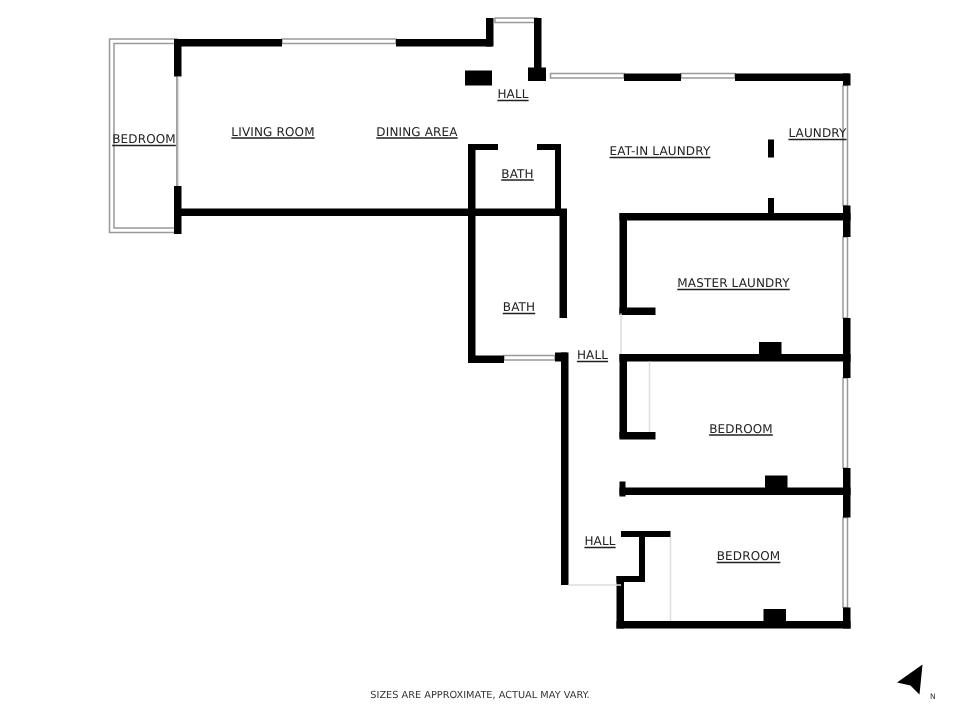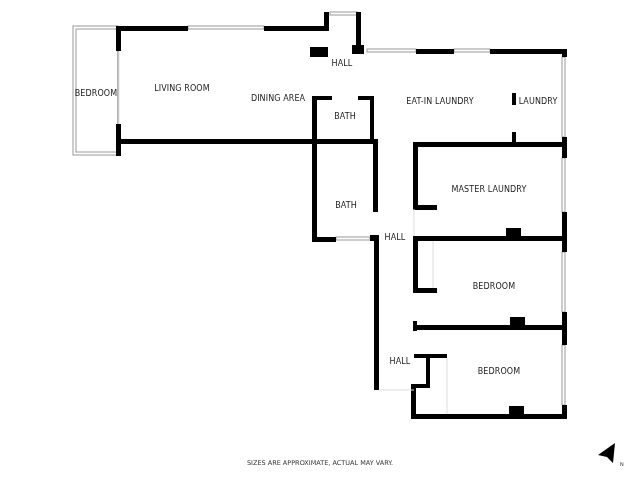--- a/index.html
+++ b/index.html
@@ -1,18 +1,18 @@
 <!DOCTYPE html>
 <html><head>
 <meta charset="utf-8">
 <style>
   html, body { margin:0; padding:0; background:#ffffff; }
   body { width:640px; height:480px; position:relative; overflow:hidden; font-family:"DejaVu Sans", sans-serif; }
   svg { position:absolute; left:0; top:0; }
-  .lbl { position:absolute; font-family:"DejaVu Sans", sans-serif; font-size:8px; color:#222; white-space:nowrap; letter-spacing:0.1px; transform:translate(-50%,-50%); }
+  .lbl { position:absolute; font-family:"DejaVu Sans", sans-serif; font-size:8px; color:#222; white-space:nowrap; letter-spacing:0.1px; transform:translate(-50%,-50%);text-decoration:underline; }
   .foot { position:absolute; left:320px; top:463px; transform:translate(-50%,-50%); font-size:6.5px; color:#333; font-family:"DejaVu Sans", sans-serif; white-space:nowrap;text-align:center; }
 </style>
 </head>
 <body>
 
 <svg width="640" height="480" viewBox="0 0 640 480">
 
   <g fill="none" stroke="#999" stroke-width="1">
     <rect x="73" y="26" width="45" height="129"></rect>
     <rect x="76" y="29" width="42" height="123"></rect>
@@ -95,24 +95,24 @@
   </g>
 
   <g>
     <polygon points="598,455 615,443 613,463 607,457" fill="#000"></polygon>
     <text x="620" y="466" font-size="5" fill="#333" font-family="DejaVu Sans, sans-serif">N</text>
   </g>
 </svg>
 
 <div class="lbl" style="left:96px;top:93px;">BEDROOM</div>
 <div class="lbl" style="left:182px;top:88px;text-align:right;">LIVING ROOM</div>
-<div class="lbl" style="left:278px;top:88px;margin-top:10px;">DINING AREA</div>
+<div class="lbl" style="left:278px;top:88px;">DINING AREA</div>
 <div class="lbl" style="left:342px;top:63px;">HALL</div>
 <div class="lbl" style="left:440px;top:101px;">EAT-IN LAUNDRY</div>
-<div class="lbl" style="left:538px;top:101px;">LAUNDRY</div>
+<div class="lbl" style="left:538px;top:89px;padding-left:14px;">LAUNDRY</div>
 <div class="lbl" style="left:345px;top:116px;">BATH</div>
 <div class="lbl" style="left:489px;top:189px;">MASTER LAUNDRY</div>
 <div class="lbl" style="left:346px;top:205px;">BATH</div>
 <div class="lbl" style="left:395px;top:237px;">HALL</div>
 <div class="lbl" style="left:494px;top:286px;">BEDROOM</div>
 <div class="lbl" style="left:400px;top:361px;">HALL</div>
 <div class="lbl" style="left:499px;top:371px;">BEDROOM</div>
 
 <div class="foot">SIZES ARE APPROXIMATE, ACTUAL MAY VARY.</div>
 

